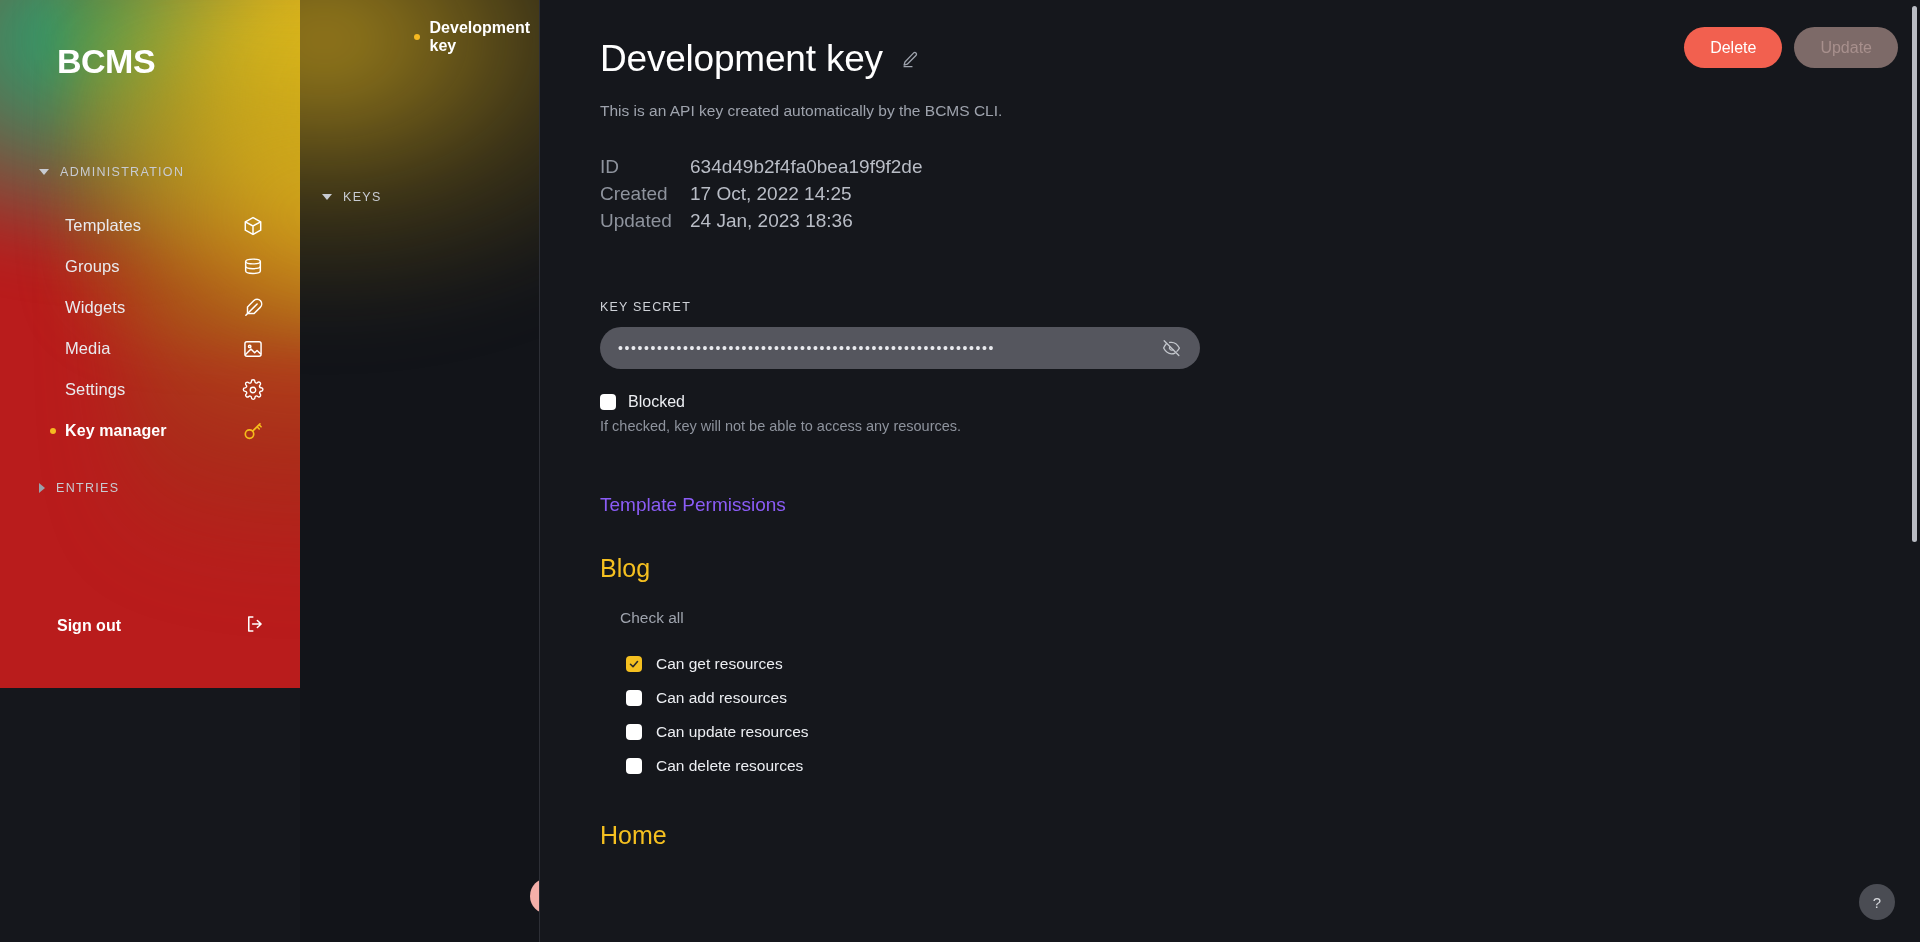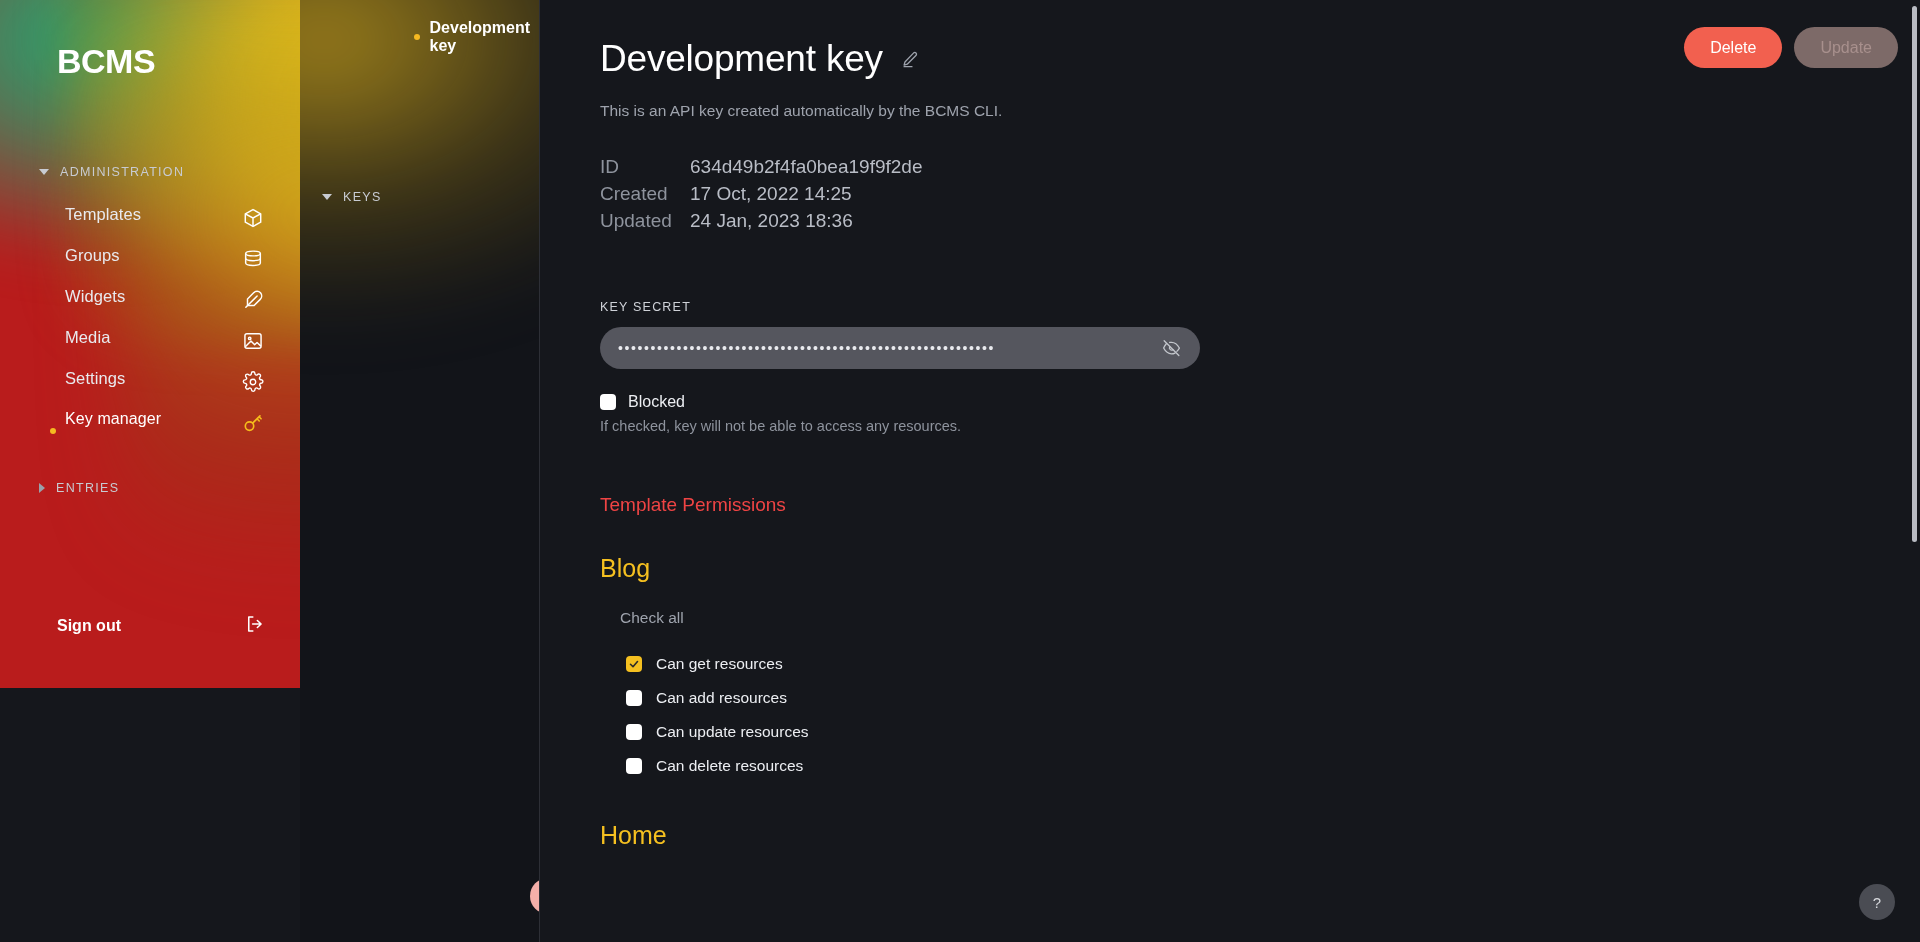--- a/index.html
+++ b/index.html
@@ -49,25 +49,25 @@
   .section-head {
     display:flex; align-items:center; gap:11px;
     padding:0 0 0 22px; height:26px;
     font-size:12.5px; letter-spacing:1.3px; color:#c8cbd2; font-weight:400;
   }
   .tri-down { width:0;height:0;border-left:5px solid transparent;border-right:5px solid transparent;border-top:6px solid #c8cbd2; }
   .tri-right { width:0;height:0;border-top:5px solid transparent;border-bottom:5px solid transparent;border-left:6px solid #9aa0aa; }
 
   .nav-list { margin-top:20px; }
   .nav-item {
-    position:relative; display:flex; align-items:flex-start;
+    position:relative; display:flex; align-items:center;
     height:41px; padding:0 34px 0 48px; cursor:pointer;
   }
   .nav-item .label { font-size:16.5px; color:#e9eaee; font-weight:400; letter-spacing:0.1px; }
-  .nav-item.active .label { color:#fff; font-weight:400; font-size:16px; }
+  .nav-item.active .label { color:#fff; font-weight:700; font-size:16px; }
   .nav-item .dot {
     position:absolute; left:33px; top:50%; transform:translateY(-50%);
     width:6px; height:6px; border-radius:50%; background:#f5b921;
   }
   .nav-item .ico { margin-left:auto; display:flex; align-items:center; justify-content:center; width:26px; height:26px; }
   .nav-item .ico svg { display:block; }
   .entries-head { margin-top:24px; }
 
   .signout {
     margin-top:auto; display:flex; align-items:center;
@@ -145,21 +145,21 @@
   .cbox {
     width:16px; height:16px; border-radius:4px; background:#fff;
     display:flex; align-items:center; justify-content:center; cursor:pointer; flex:0 0 16px;
   }
   .cbox.checked { background:#f5c020; }
   .cbox.checked svg { display:block; }
   .cbox svg { display:none; }
   .blocked-label { font-size:16px; color:#eceef2; }
   .blocked-help { margin-top:7px; font-size:14.5px; color:#8e939d; }
 
-  .perm-title { margin-top:60px; font-size:19px; color:#ef4444; }
+  .perm-title { margin-top:60px; font-size:19px; color:#8b5cf6; }
   .tpl-name { margin-top:38px; font-size:25px; color:#f5c020; }
   .check-all { margin-top:26px; padding-left:20px; font-size:15.5px; color:#9ea3ad; cursor:pointer; }
   .perm-list { margin-top:20px; padding-left:26px; }
   .perm-row { display:flex; align-items:center; gap:14px; height:34px; }
   .perm-row .plabel { font-size:15.5px; color:#eceef2; }
   .tpl-block + .tpl-block { margin-top:14px; }
 
   
   .scrollbar { position:absolute; right:3px; top:6px; width:5px; height:936px; }
   .scrollbar .thumb { width:5px; height:536px; border-radius:3px; background:#b9bcc3; }

